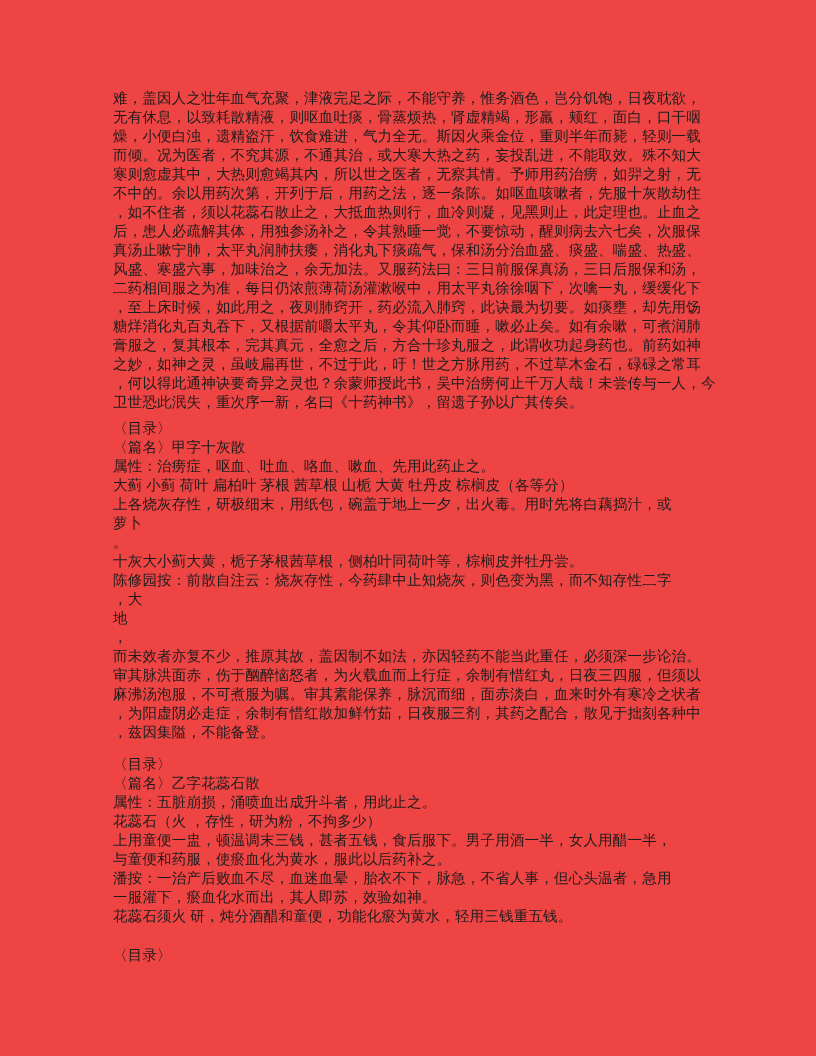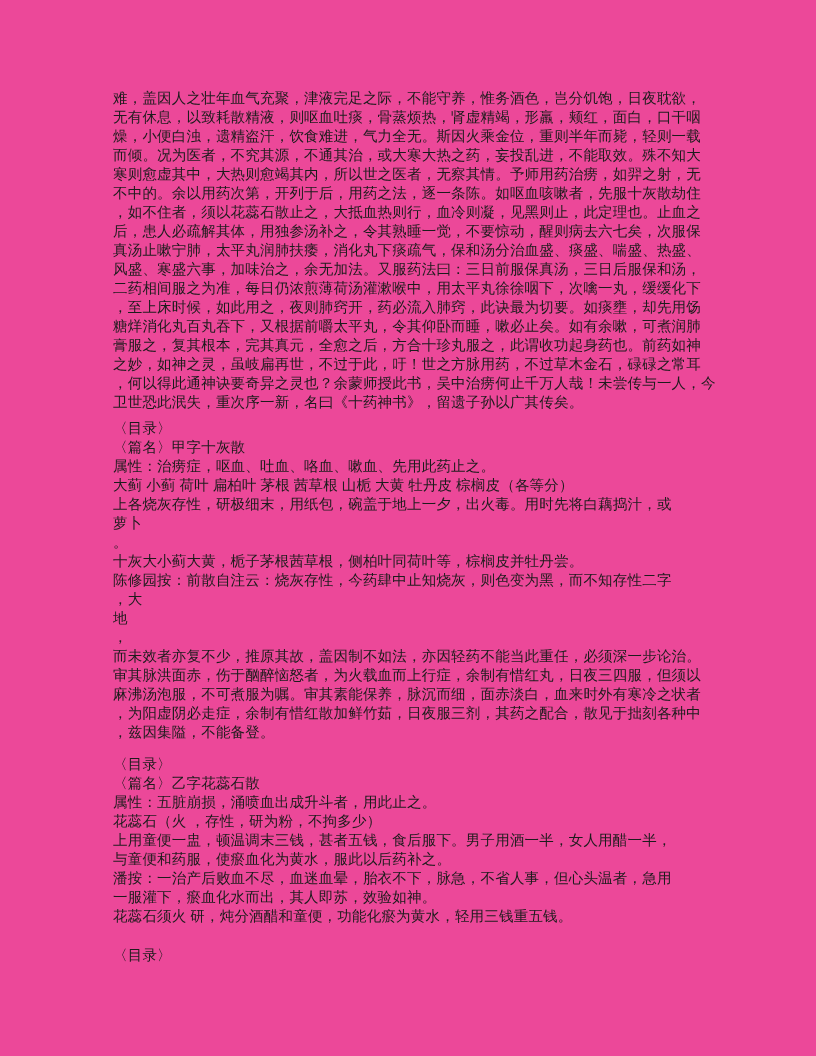--- a/index.html
+++ b/index.html
@@ -4,21 +4,21 @@
 <style>
   html, body {
     margin: 0;
     padding: 0;
     background: #ffffff;
   }
   .page {
     position: relative;
     width: 816px;
     height: 1056px;
-    background: #ec4899;
+    background: #ef4444;
     overflow: hidden;
     font-family: "Liberation Serif", "DejaVu Serif", serif;
   }
   .text-col {
     position: absolute;
     left: 113px;
     top: 89px;
     width: 662px;
     color: #1c1c1c;
     font-size: 14.5px;

